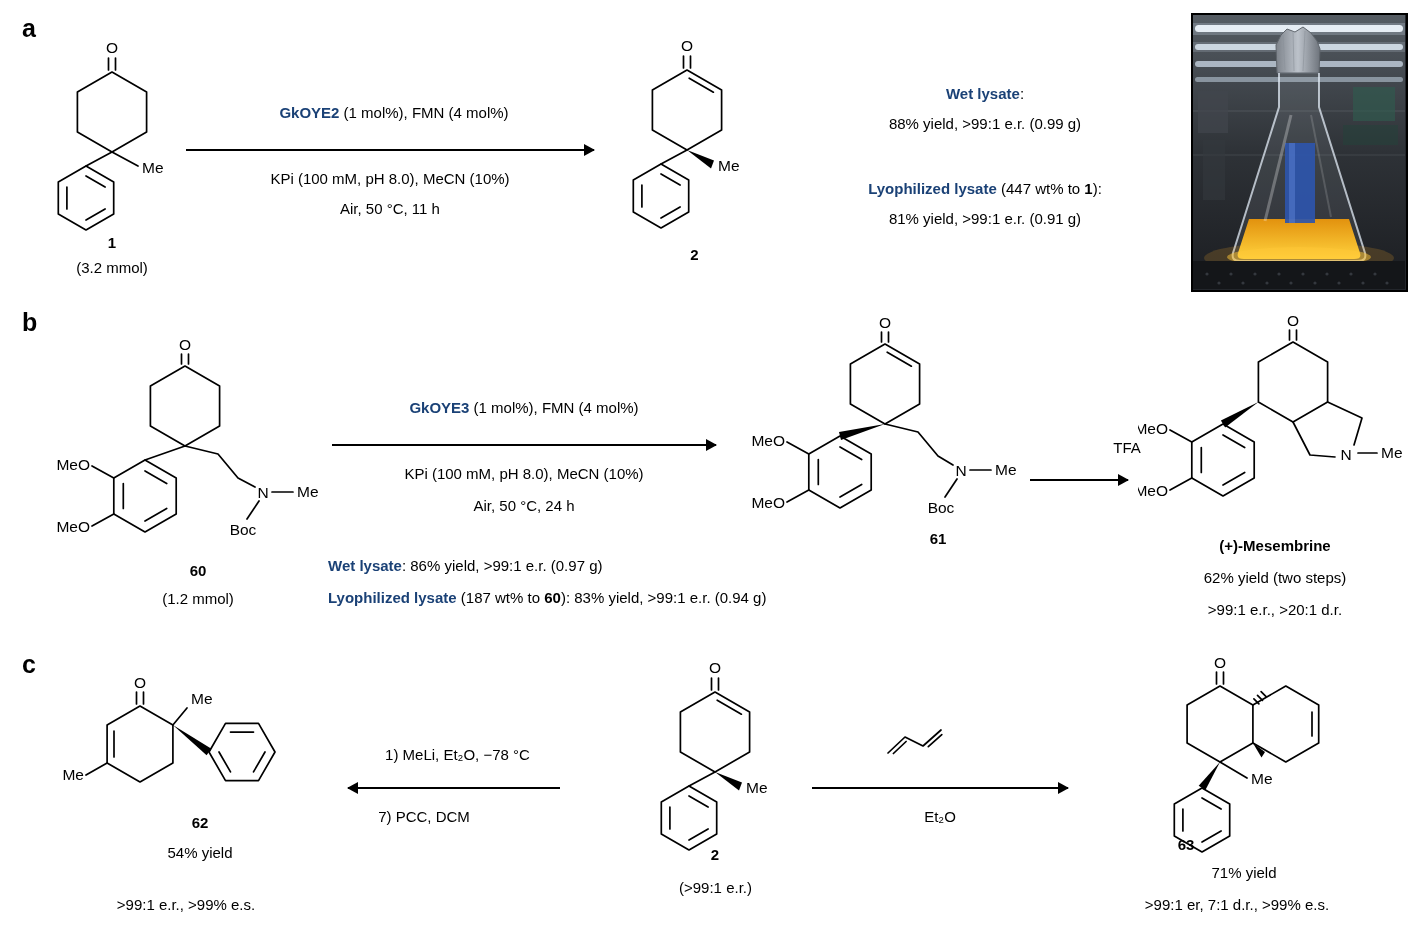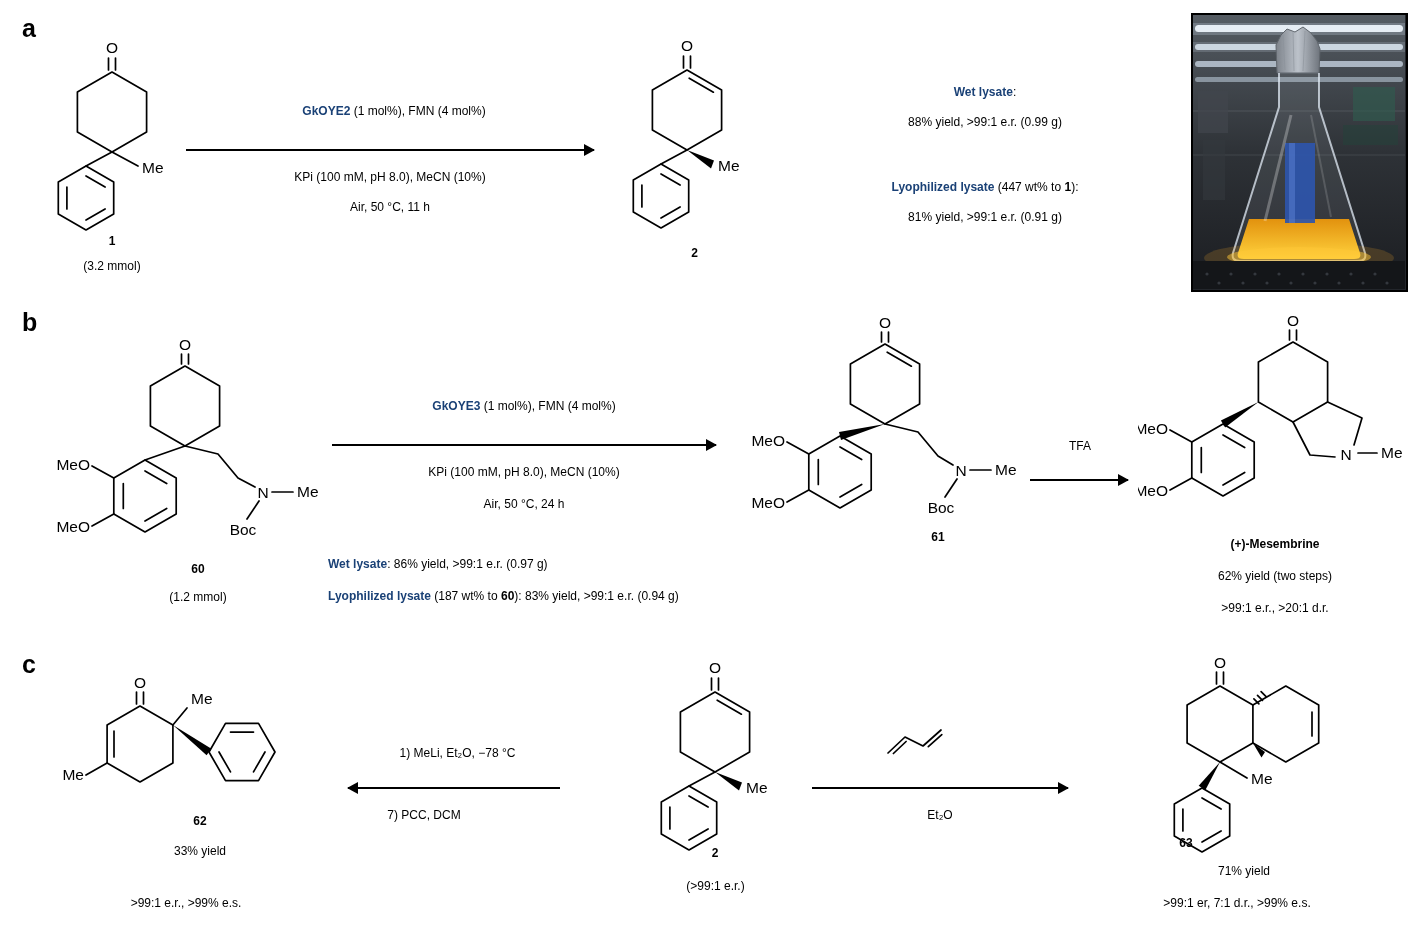--- a/index.html
+++ b/index.html
@@ -2,21 +2,21 @@
 <html style="--accent-blue: #1a4176; --text-black: #000000;"><head>
 <meta charset="utf-8">
 <style>
   * { margin:0; padding:0; box-sizing:border-box; }
   html,body { width:1422px; height:930px; }
   body {
     position:relative; background:#ffffff; color:#000;
     font-family:"Liberation Sans","DejaVu Sans",sans-serif;
     overflow:hidden;
   }
-  .t { position:absolute; font-size:12px; line-height:1.25; white-space:nowrap; }
+  .t { position:absolute; font-size:15px; line-height:1.25; white-space:nowrap; }
   .tc { text-align:center; }
   .b { font-weight:700; }
   .blue { color:var(--accent-blue,#1a4176); font-weight:700; }
   .panel-label { position:absolute; font-size:25px; font-weight:700; }
   .arrow { position:absolute; height:2px; background:#000; }
   .arrow::after { content:""; position:absolute; top:-5px; width:0; height:0;
                   border-top:6px solid transparent; border-bottom:6px solid transparent; }
   .arrow-r::after { right:-1px; border-left:11px solid #000; }
   .arrow-l::after { left:-1px; border-right:11px solid #000; }
   .struct { position:absolute; }
@@ -189,21 +189,21 @@
   <text x="150" y="16" text-anchor="middle">O</text>
   <text x="50" y="134" text-anchor="end">MeO</text>
   <text x="50" y="196" text-anchor="end">MeO</text>
   <text x="226" y="164" text-anchor="middle">N</text>
   <text x="260" y="163" text-anchor="start">Me</text>
   <text x="206" y="201" text-anchor="middle">Boc</text>
 </svg>
 <div class="t tc b" style="left:788px;top:530px;width:300px">61</div>
 
 <div class="arrow arrow-r" style="left:1030px;top:479px;width:98px"></div>
-<div class="t tc" style="left:1010px;top:439px;width:140px">TFA</div>
+<div class="t tc" style="left:1057px;top:439px;width:140px">TFA</div>
 
 <svg class="struct" style="left:1138px;top:310px" width="280" height="215" viewBox="0 0 280 215">
   <g>
     <path class="bond" d="M151.5,20 V30 M158.5,20 V30"></path>
     <path class="bond" d="M155,32 L189.6,52 L189.6,92 L155,112 L120.4,92 L120.4,52 Z"></path>
     <path class="bond" d="M189.6,92 L224,108 L216,135"></path>
     <path class="bond" d="M155,112 L172,145 L197,147"></path>
     <path class="bond" d="M220,143 L239,143"></path>
     <polygon class="wedge" points="120.4,92 82.9,110.6 87.1,117.4"></polygon>
     <path class="bond" d="M85,114 L116.2,132 L116.2,168 L85,186 L53.8,168 L53.8,132 Z"></path>
@@ -232,21 +232,21 @@
     <path class="bond" d="M132.9,53 L147,36"></path>
     <polygon class="wedge" points="132.9,53 166.6,83.2 171.4,76.8"></polygon>
     <path class="bond" d="M169,80 L185.5,51.4 L218.5,51.4 L235,80 L218.5,108.6 L185.5,108.6 Z"></path>
     <path class="bond" d="M190.5,60.1 L213.5,60.1 M225,80 L213.5,99.9 M190.5,99.9 L179,80"></path>
   </g>
   <text x="100" y="16" text-anchor="middle">O</text>
   <text x="44" y="108" text-anchor="end">Me</text>
   <text x="151" y="32" text-anchor="start">Me</text>
 </svg>
 <div class="t tc b" style="left:40px;top:814px;width:320px">62</div>
-<div class="t tc" style="left:40px;top:844px;width:320px">33% yield</div>
+<div class="t tc" style="left:40px;top:844px;width:320px">54% yield</div>
 <div class="t tc" style="left:26px;top:896px;width:320px">&gt;99:1 e.r., &gt;99% e.s.</div>
 
 <div class="arrow arrow-l" style="left:348px;top:787px;width:212px"></div>
 <div class="t tc" style="left:345px;top:746px;width:225px">1) MeLi, Et₂O, −78 °C</div>
 <div class="t tc" style="left:314px;top:808px;width:220px">7) PCC, DCM</div>
 
 <svg class="struct" style="left:640px;top:660px" width="165" height="205" viewBox="0 0 165 205">
   <g>
     <path class="bond" d="M71.5,18 V30 M78.5,18 V30"></path>
     <path class="bond" d="M75,32 L109.6,52 L109.6,92 L75,112 L40.4,92 L40.4,52 Z"></path>

